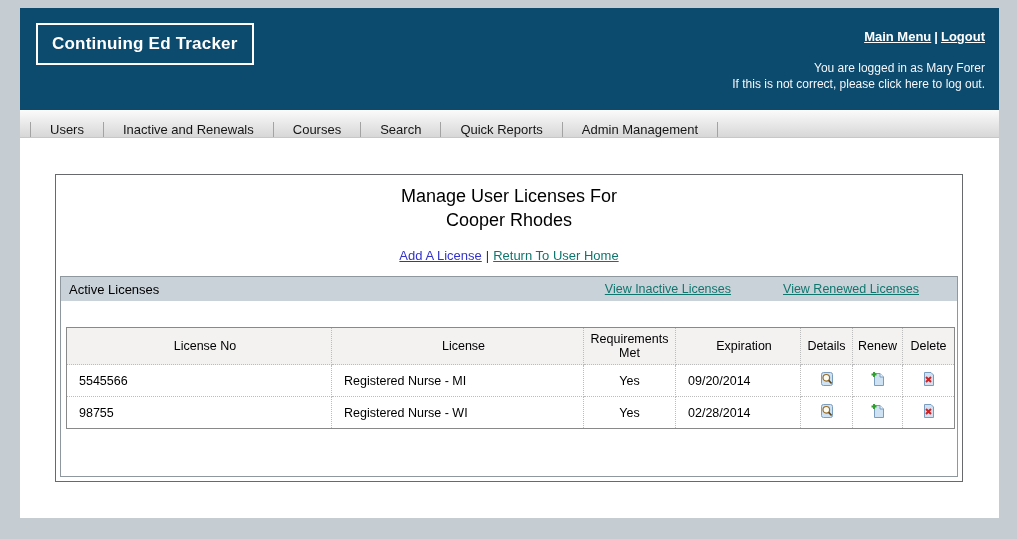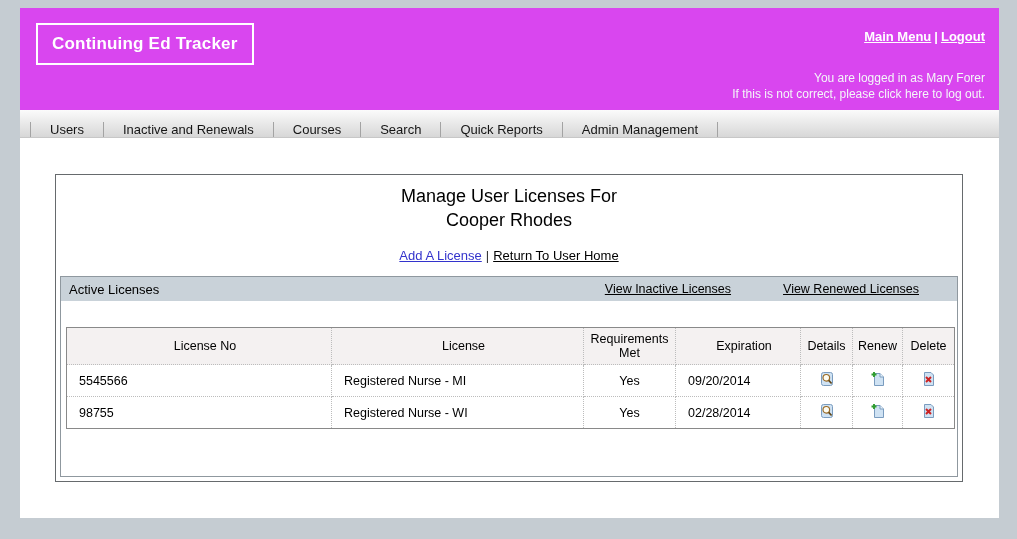--- a/index.html
+++ b/index.html
@@ -6,31 +6,31 @@
   html,body { width:1017px; height:539px; }
   body {
     background:#c5ccd2;
     font-family:"Liberation Sans", sans-serif;
     position:relative;
     overflow:hidden;
   }
   .app { position:absolute; left:20px; top:8px; width:979px; }
 
   
-  .masthead { background:#d946ef; height:102px; position:relative; }
+  .masthead { background:#0c4a6e; height:102px; position:relative; }
   .logo-box {
     position:absolute; left:16px; top:15px;
     border:2px solid #ffffff; padding:9px 14px;
     color:#ffffff; font-weight:bold; font-size:17px; letter-spacing:0.2px;
   }
   .masthead-right { position:absolute; right:14px; top:0; text-align:right; }
   .menu-links { margin-top:21px; font-size:13px; font-weight:bold; color:#ffffff;text-decoration:underline; }
   .menu-links span { cursor:pointer; }
   .menu-sep { font-weight:bold; padding:0 3px; cursor:default; }
-  .login-info { margin-top:26px; font-size:12px; color:#f4f7f9; line-height:1.35; }
+  .login-info { margin-top:16px; font-size:12px; color:#f4f7f9; line-height:1.35; }
 
   
   .navbar {
     height:28px; display:flex; align-items:flex-end; padding-left:10px;
     background:linear-gradient(#fbfbfb, #d7d7d7);
     border-bottom:1px solid #c7c7c7;
   }
   .nav-tab {
     display:flex; align-items:center; padding:0 19px;
     font-size:13px; color:#151515; cursor:pointer;
@@ -40,21 +40,21 @@
 
   
   .content { background:#ffffff; height:380px; position:relative; }
   .panel {
     position:absolute; left:35px; top:36px; width:908px; height:308px;
     border:1px solid #666a6d; background:#ffffff;
   }
   .panel-title { text-align:center; margin-top:9px; font-size:18px; color:#000; line-height:1.35; }
   .panel-links { text-align:center; margin-top:15px; font-size:13px; color:#222; }
   a.link-blue { color:#3333cc; text-decoration:underline; cursor:pointer; }
-  a.link-purple { color:#000000; text-decoration:underline; cursor:pointer; }
+  a.link-purple { color:#0f766e; text-decoration:underline; cursor:pointer; }
   .link-sep { padding:0 4px; color:#333; }
 
   
   .section {
     position:absolute; left:4px; right:4px; top:101px; bottom:4px;
     border:1px solid #8f989f; background:#ffffff;
   }
   .section-header {
     height:24px; background:#c9d2d9; display:flex; align-items:center;
     padding:0 8px; font-size:13px; color:#000;

